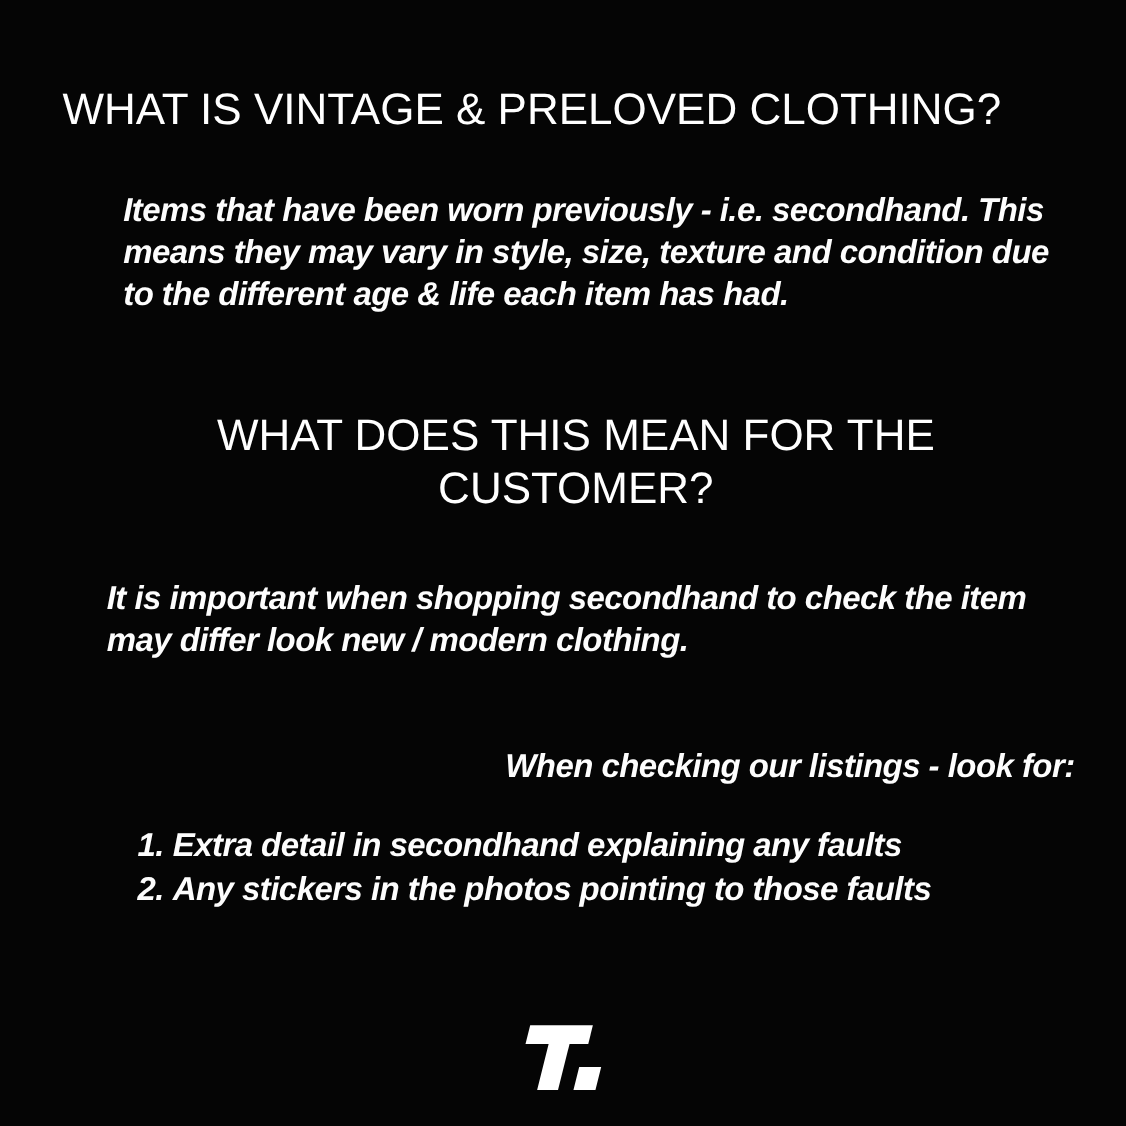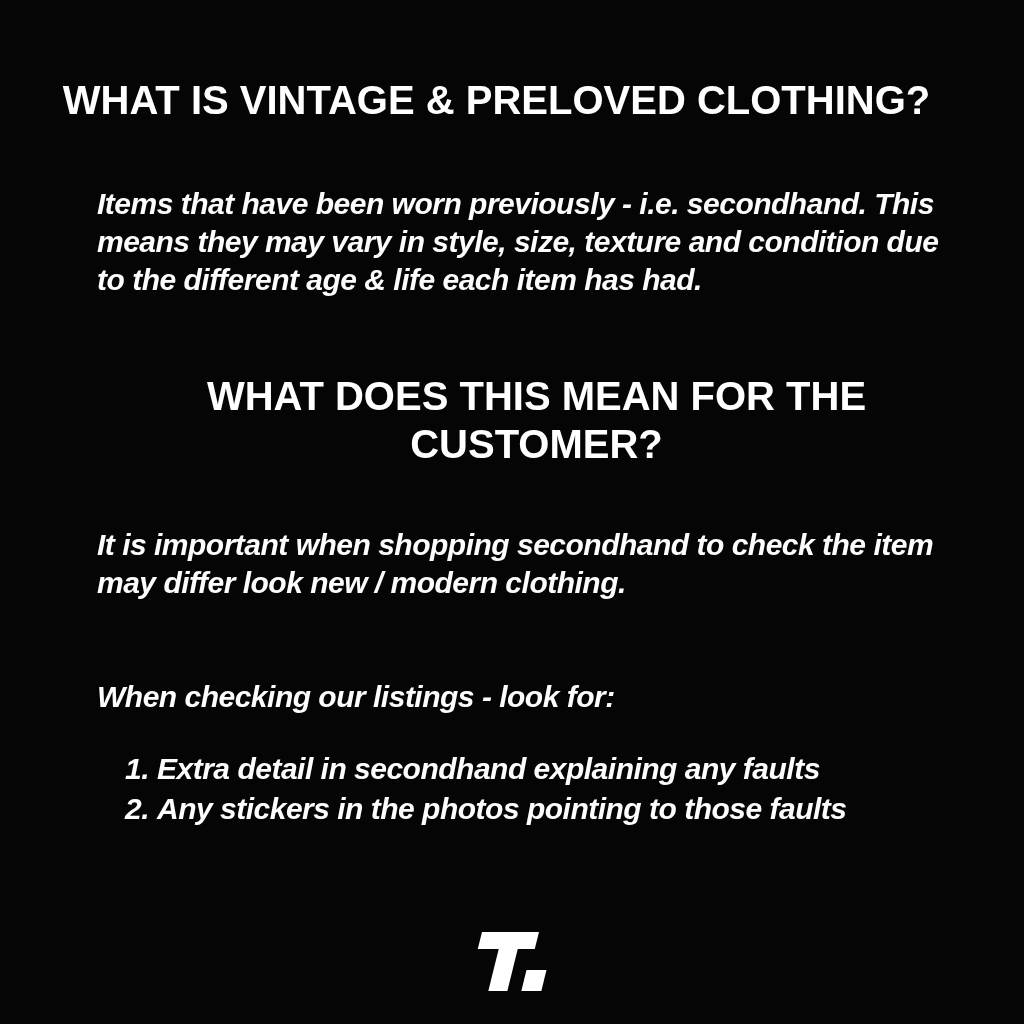--- a/index.html
+++ b/index.html
@@ -11,48 +11,48 @@
     position: relative;
     width: 1024px;
     height: 1024px;
     background: #050505;
     overflow: hidden;
     font-family: "Liberation Sans", sans-serif;
     color: #ffffff;
   }
   .heading {
     position: absolute;
-    left: 17px;
+    left: 4px;
     width: 959px;
     margin: 0;
     text-align: center;
-    font-weight: 700;
+    font-weight: 400;
     font-size: 40px;
     line-height: 48px;
     letter-spacing: 0px;
     color: #ffffff;
   }
   .h1 { top: 76px; }
   .h2 { top: 372px; margin-left: 40px; }
   .body-text {
     position: absolute;
     left: 97px;
     width: 880px;
     margin: 0;
     font-weight: 700;
     font-style: italic;
     font-size: 30px;
     line-height: 38px;
     letter-spacing: -0.5px;
     color: #fdfdfd;
   }
   .body-text .line { white-space: nowrap; }
-  .para1 { top: 185px; }
+  .para1 { top: 173px; margin-left: 15px; }
   .para2 { top: 526px; }
-  .intro-line { top: 678px; }
+  .intro-line { top: 678px; text-align: right; }
   .checklist {
     position: absolute;
     top: 749px;
     left: 125px;
     width: 860px;
     margin: 0;
     padding: 0;
     list-style: none;
     font-weight: 700;
     font-style: italic;

